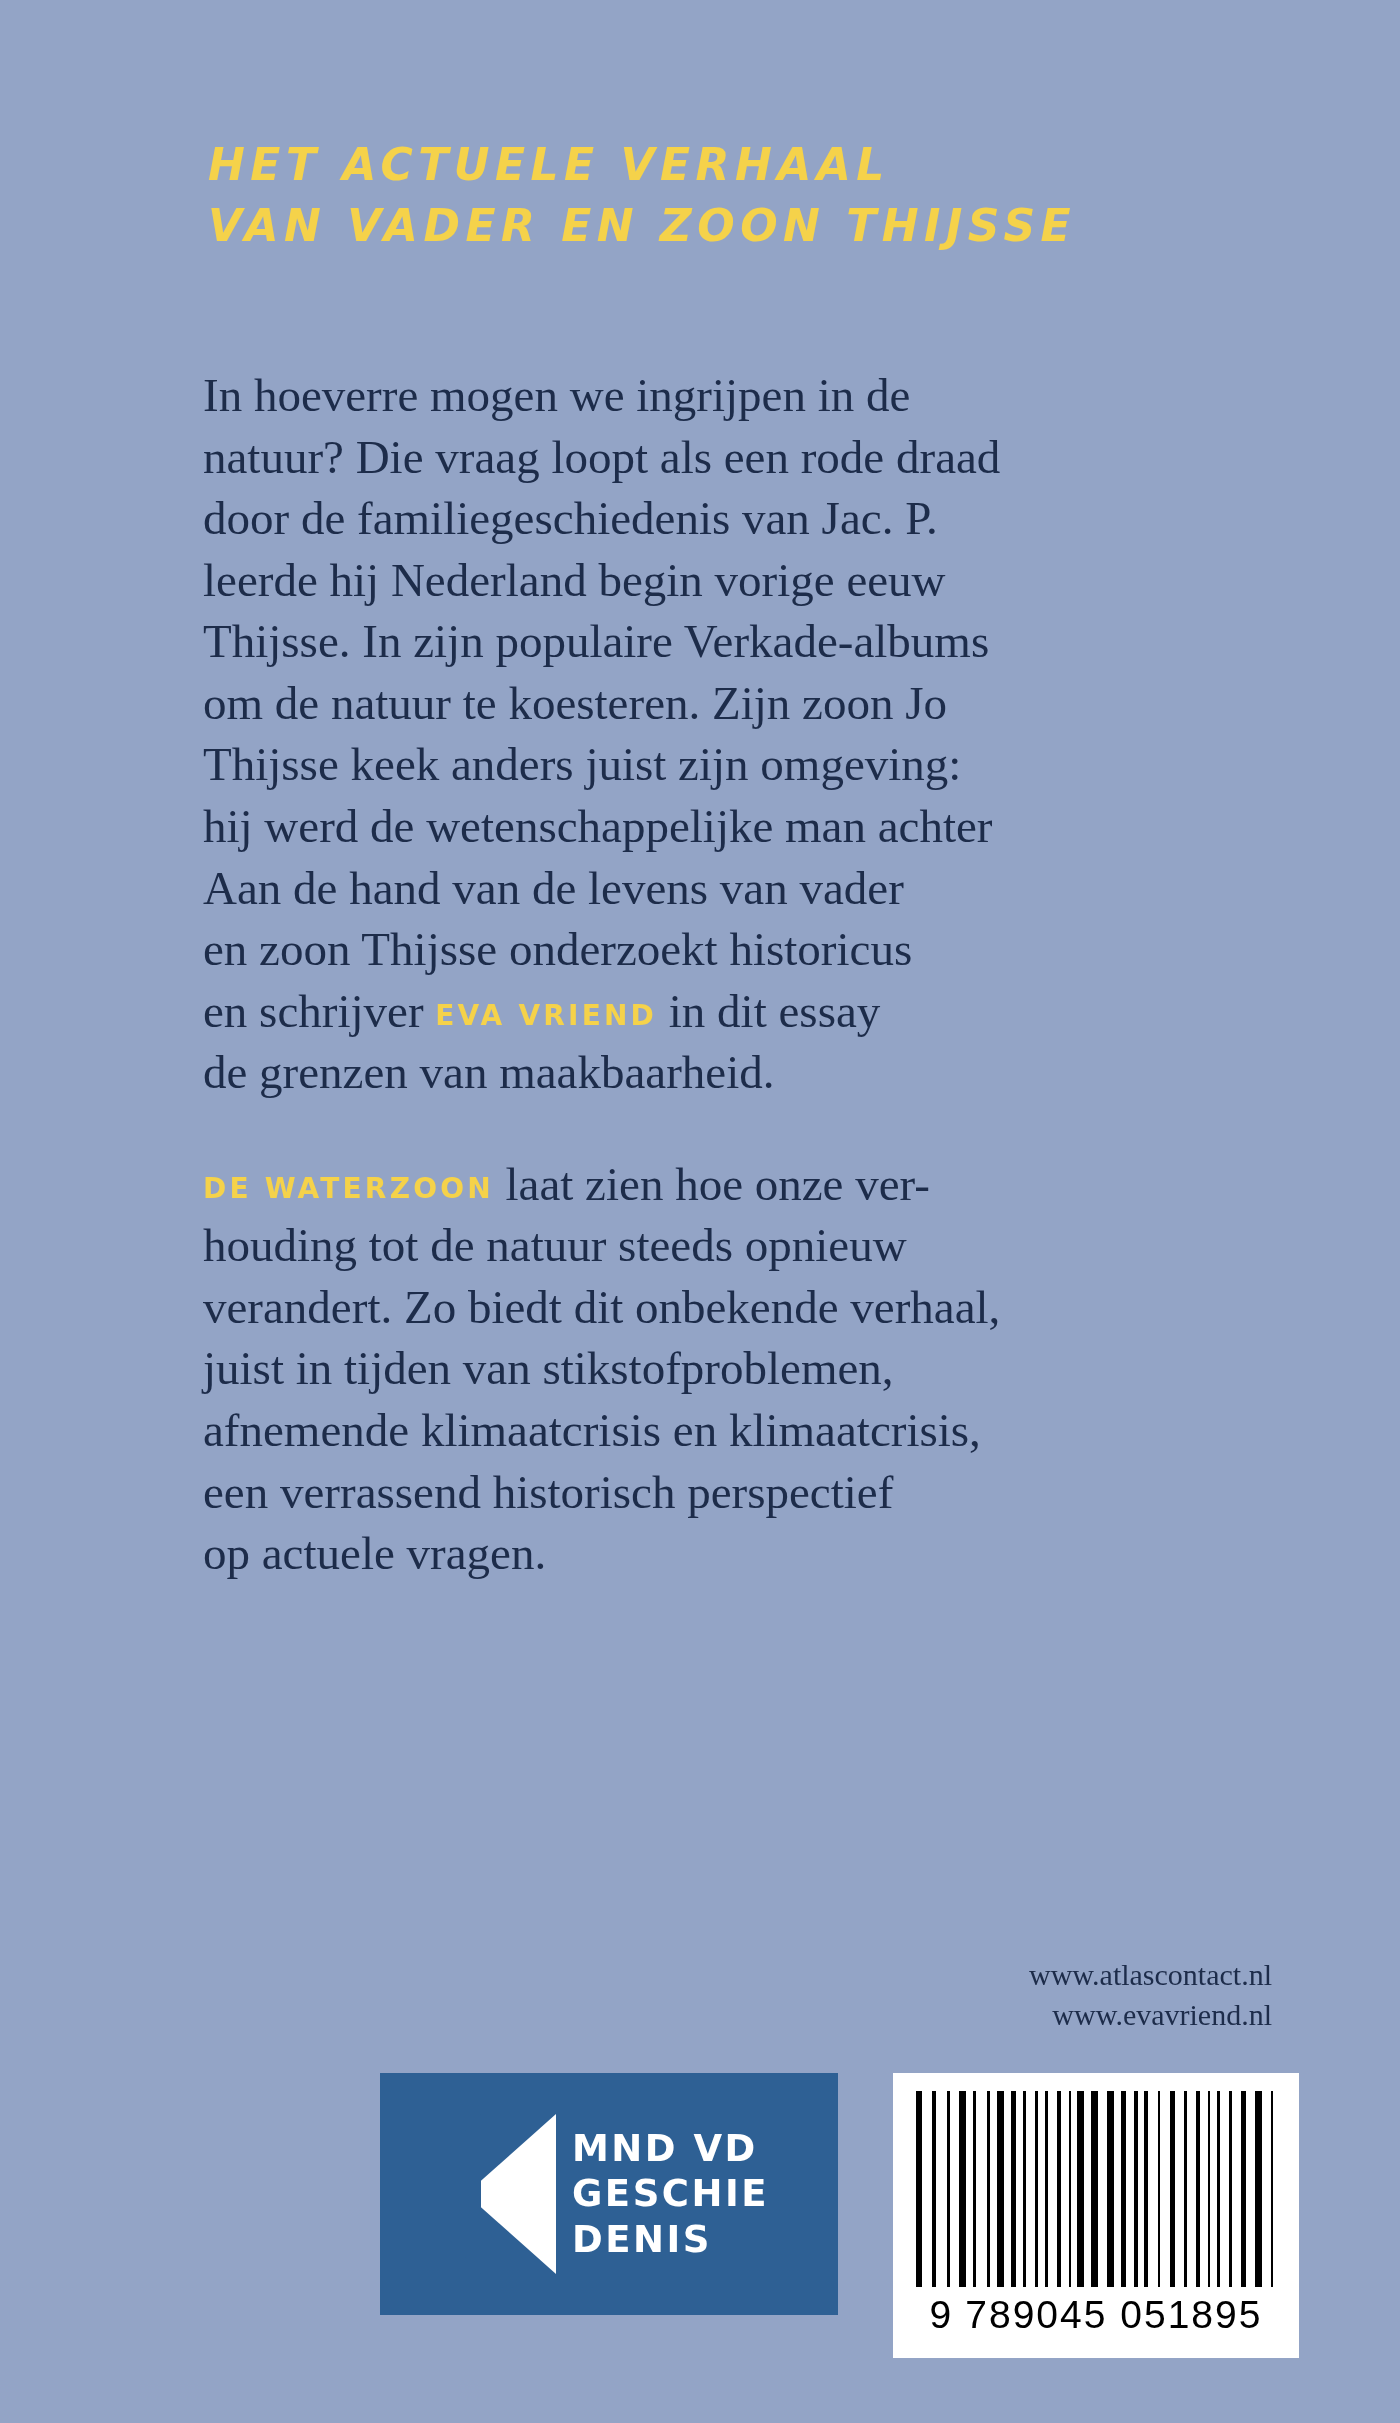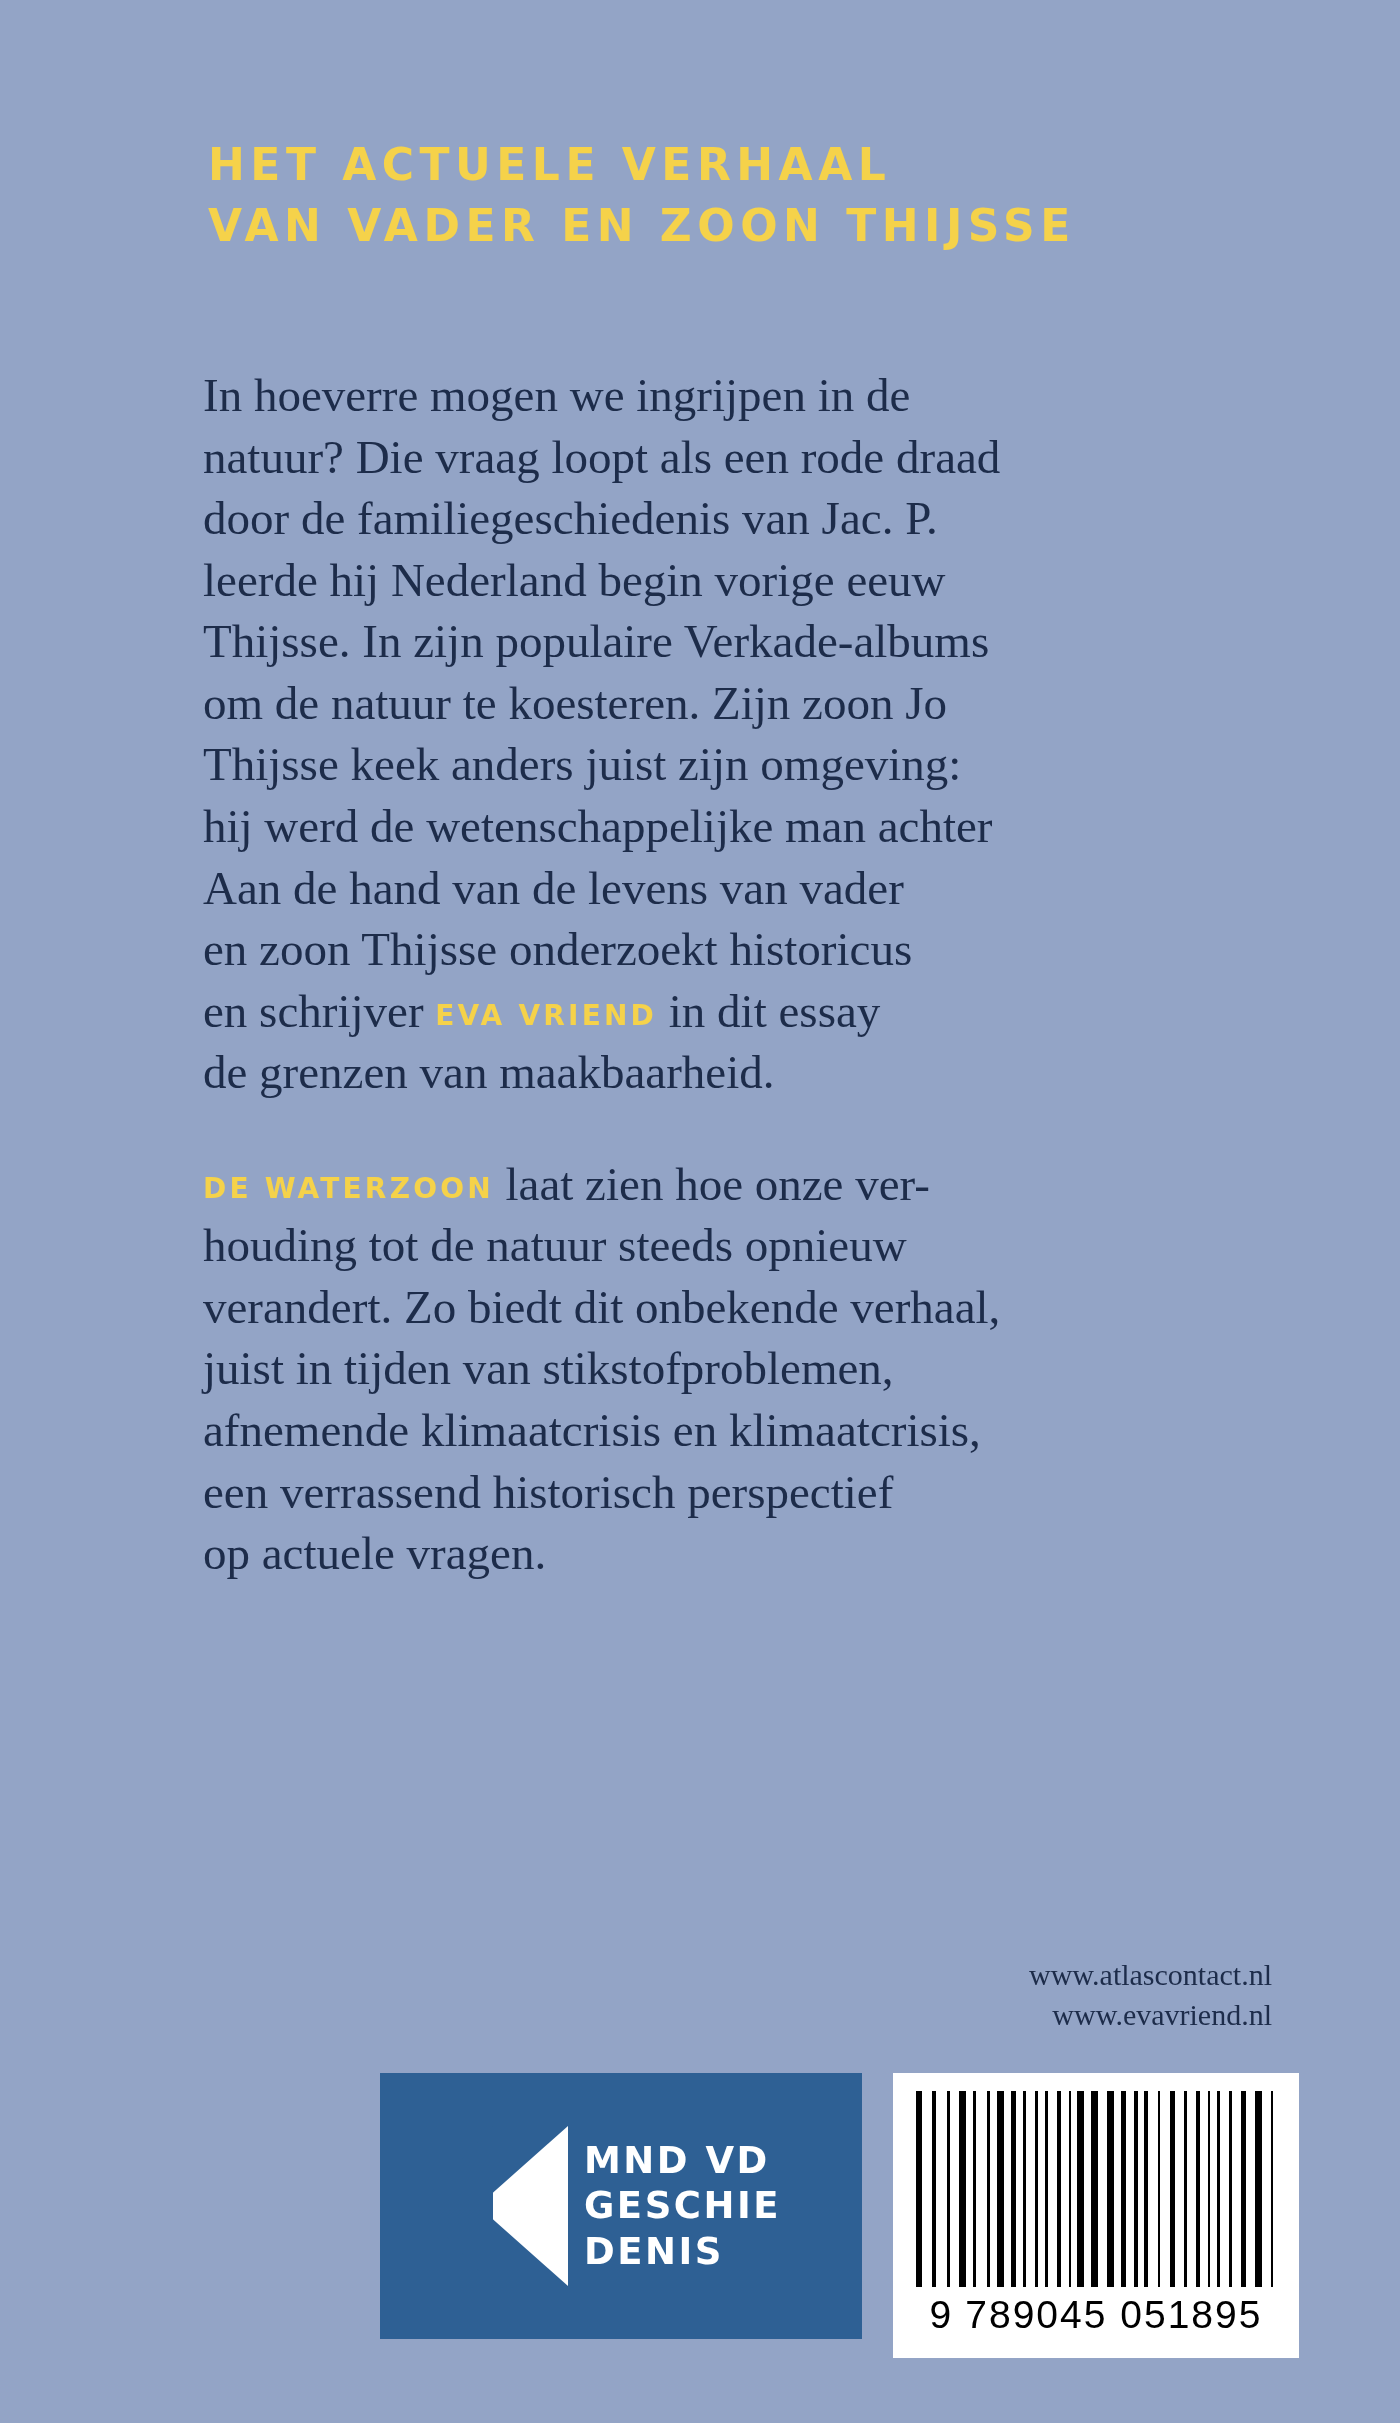--- a/index.html
+++ b/index.html
@@ -25,20 +25,21 @@
     left: 208px;
     top: 135px;
     width: 1010px;
     font-family: "DejaVu Sans", sans-serif;
     font-weight: bold;
     font-size: 44px;
     letter-spacing: 5.5px;
     line-height: 1.38;
     color: #f5d24a;
     text-transform: uppercase;
+    font-style: italic;
   }
   .headline .line {
     display: block;
     white-space: nowrap;
   }
   .body-copy {
     position: absolute;
     left: 203px;
     top: 365px;
     width: 980px;
@@ -79,21 +80,21 @@
   }
   .logo-box {
     position: absolute;
     left: 380px;
     top: 2073px;
     width: 458px;
     height: 242px;
     background: #2e6094;
     display: flex;
     align-items: center;
-    padding: 12px;
+    padding: 0;
   }
   .logo-chevron {
     width: 150px;
     height: 160px;
     margin-left: 26px;
     flex: none;
     position: relative;
   }
   .logo-chevron svg {
     display: block;

